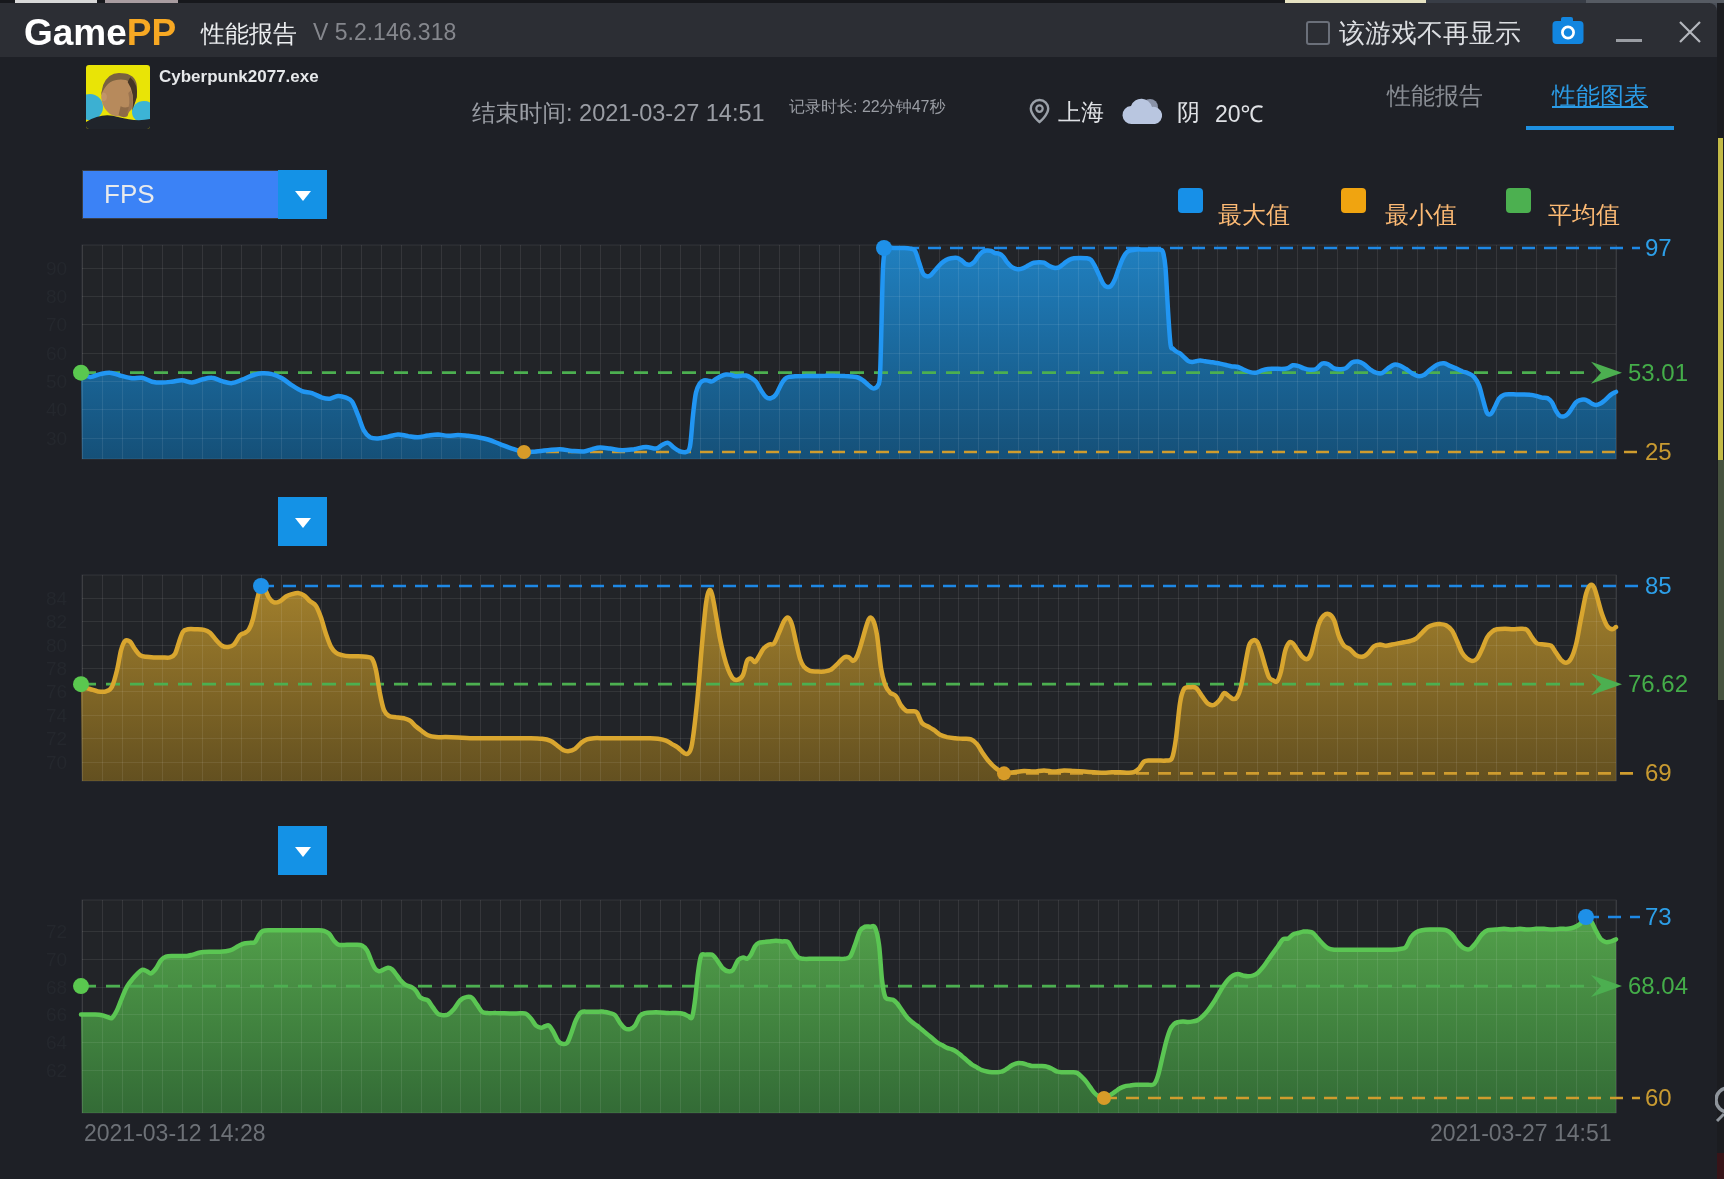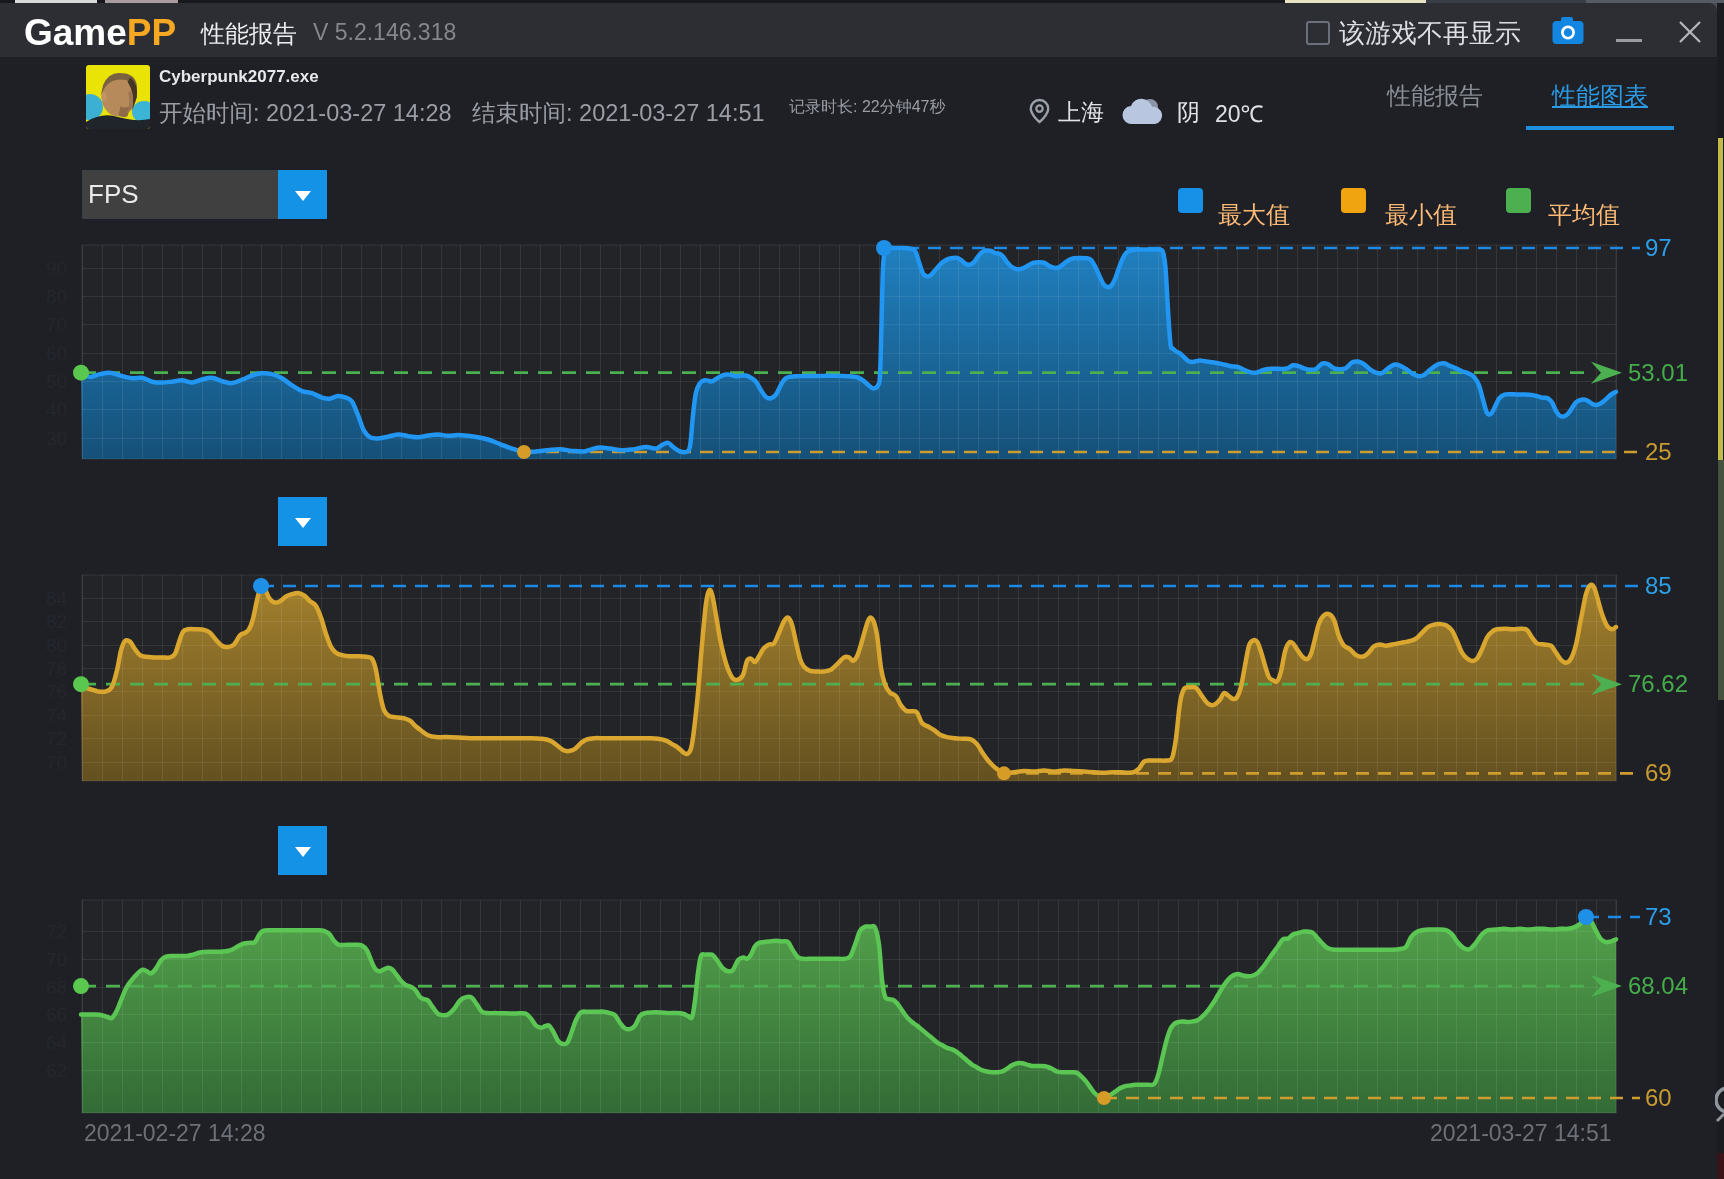--- a/index.html
+++ b/index.html
@@ -24,22 +24,22 @@
 #pname { left:159px; top:67px; font-size:17px; color:#e6e8ea; font-weight:700; }
 .meta { top:97px; font-size:23.5px; color:#9a9da4; }
 .metaw { top:97px; font-size:23px; color:#dfe1e5; }
 #tab1 { left:1387px; top:80px; font-size:24px; color:#8a8e95; }
 #tab2 { left:1552px; top:80px; font-size:24px; color:#2b9be6;text-decoration:underline; }
 #tabline { left:1526px; top:126px; width:148px; height:4px; background:#1e90e0; }
 
 .lgsq { top:188px; width:25px; height:25px; border-radius:4px; }
 .lgtx { top:199px; font-size:24px; color:#fdba74; }
 
-.dd { width:224px; height:49px; background:#404040; border:1px solid #3a3e46;
-  color:#e8eaec; font-size:26px; line-height:47px; padding-left:5px; }
+.dd { width:224px; height:49px; background:#3b82f6; border:1px solid #3a3e46;
+  color:#e8eaec; font-size:26px; line-height:47px; padding-left:21px; }
 .ddbtn { width:49px; height:49px; background:#1492e6; }
 .ddbtn:after { content:""; position:absolute; left:17px; top:21px;
   border-left:8px solid transparent; border-right:8px solid transparent; border-top:10px solid #fff; }
 .timelab { font-size:23px; color:#6d7177; }
 </style></head>
 <body>
 <div id="stage">
   <div class="abs" id="topstrip"></div>
   <div class="abs" style="left:15px;top:0;width:82px;height:3px;background:#d8d8d8"></div>
   <div class="abs" style="left:105px;top:0;width:73px;height:3px;background:#a89ca0"></div>
@@ -79,21 +79,20 @@
         <ellipse cx="33" cy="30" rx="17.5" ry="21.5" fill="#b78a5c"></ellipse>
         <path d="M33,8 Q20,8 16,22 L15,33 Q19,17 30,15 Q43,12 48,22 L50,33 Q52,15 44,10 Q39,7 33,8 Z" fill="#7a6240"></path>
         <path d="M42,11 Q51,17 51,30 L48,44 Q49,26 40,16 Z" fill="#453525"></path>
         <path d="M16,30 Q19,28 21,32 Q22,37 19,38 Q16,38 16,34 Z" fill="#c1946a"></path>
         <path d="M36,41 Q42,43 46,39 L44,50 Q39,53 35,50 Z" fill="#8e6a47"></path>
         <path d="M44,24 Q49,32 47,43 L43,48 Q46,37 42,27 Z" fill="#9b7450"></path>
       </g>
     </g>
   </svg>
   <div class="abs" id="pname">Cyberpunk2077.exe</div>
-  <div class="abs meta" style="left:159px">开始时间: 2021-03-27 14:28</div>
   <div class="abs meta" style="left:472px">结束时间: 2021-03-27 14:51</div>
   <div class="abs meta" style="left:789px;font-size:16px">记录时长: 22分钟47秒</div>
   <svg class="abs" style="left:1029px;top:98px" width="21" height="26" viewBox="0 0 21 26">
     <path d="M10.5,2 C5.5,2 1.8,6 1.8,10.6 C1.8,17 10.5,24 10.5,24 C10.5,24 19.2,17 19.2,10.6 C19.2,6 15.5,2 10.5,2 Z" fill="none" stroke="#9aa0a8" stroke-width="2.4"></path>
     <circle cx="10.5" cy="10.6" r="3.2" fill="none" stroke="#9aa0a8" stroke-width="2.2"></circle>
   </svg>
   <div class="abs metaw" style="left:1058px">上海</div>
   <svg class="abs" style="left:1120px;top:96px" width="44" height="30" viewBox="0 0 44 30">
     <circle cx="30" cy="11" r="8" fill="#8a93a8"></circle>
     <path d="M12,28 a9,9 0 0 1 -1,-18 a11,11 0 0 1 21,1 a8,8 0 0 1 3,17 Z" fill="#b9c6e0"></path>
@@ -194,21 +193,21 @@
 <path d="M82,986.0580799999999 H1592" stroke="#4caf50" stroke-width="2.8" stroke-dasharray="14 10" fill="none"></path>
 <path d="M1591,975.0580799999999 L1622,986.0580799999999 L1591,997.0580799999999 L1601,986.0580799999999 Z" fill="#4caf50"></path>
 <path d="M81.0,1014.5 C82.2,1014.5 85.7,1014.5 88.0,1014.5 C90.3,1014.5 92.7,1014.3 95.0,1014.5 C97.3,1014.6 99.8,1014.7 102.0,1015.2 C104.2,1015.6 106.3,1016.8 108.0,1017.2 C109.7,1017.7 110.5,1019.1 112.0,1017.9 C113.5,1016.8 115.3,1013.6 117.0,1010.3 C118.7,1006.9 120.3,1001.7 122.0,997.8 C123.7,993.8 125.3,989.6 127.0,986.6 C128.7,983.6 130.3,981.7 132.0,979.7 C133.7,977.6 135.3,975.7 137.0,974.1 C138.7,972.5 140.3,970.4 142.0,969.9 C143.7,969.4 145.5,970.7 147.0,971.3 C148.5,971.9 149.5,973.9 151.0,973.4 C152.5,972.9 154.3,970.7 156.0,968.5 C157.7,966.3 159.3,962.1 161.0,960.2 C162.7,958.2 164.0,957.4 166.0,956.7 C168.0,956.0 170.7,956.1 173.0,956.0 C175.3,955.9 177.7,956.0 180.0,956.0 C182.3,956.0 184.8,956.2 187.0,956.0 C189.2,955.8 190.8,955.2 193.0,954.6 C195.2,954.0 197.2,953.0 200.0,952.5 C202.8,952.0 206.7,951.9 210.0,951.8 C213.3,951.7 216.7,952.0 220.0,951.8 C223.3,951.6 227.0,951.3 230.0,950.4 C233.0,949.5 235.7,947.4 238.0,946.2 C240.3,945.1 242.0,944.0 244.0,943.5 C246.0,942.9 248.2,943.0 250.0,942.8 C251.8,942.5 253.5,943.3 255.0,942.1 C256.5,940.8 257.7,937.0 259.0,935.1 C260.3,933.2 261.2,931.7 263.0,930.9 C264.8,930.1 267.2,930.3 270.0,930.2 C272.8,930.1 276.7,930.2 280.0,930.2 C283.3,930.2 286.7,930.2 290.0,930.2 C293.3,930.2 296.7,930.2 300.0,930.2 C303.3,930.2 307.0,930.2 310.0,930.2 C313.0,930.2 315.7,930.1 318.0,930.2 C320.3,930.3 322.2,930.3 324.0,930.9 C325.8,931.5 327.3,932.1 329.0,933.7 C330.7,935.3 332.3,938.8 334.0,940.7 C335.7,942.5 336.8,944.1 339.0,944.8 C341.2,945.5 344.3,944.8 347.0,944.8 C349.7,944.8 352.5,944.7 355.0,944.8 C357.5,945.0 360.0,944.6 362.0,945.5 C364.0,946.5 365.5,948.0 367.0,950.4 C368.5,952.9 369.7,957.1 371.0,960.2 C372.3,963.2 373.7,966.7 375.0,968.5 C376.3,970.4 377.7,971.1 379.0,971.3 C380.3,971.5 381.5,970.5 383.0,969.9 C384.5,969.3 386.5,967.9 388.0,967.8 C389.5,967.7 390.7,968.2 392.0,969.2 C393.3,970.3 394.7,972.3 396.0,974.1 C397.3,975.8 398.7,978.0 400.0,979.7 C401.3,981.3 402.7,982.8 404.0,983.8 C405.3,984.9 406.7,985.3 408.0,985.9 C409.3,986.5 410.7,986.5 412.0,987.3 C413.3,988.1 414.7,989.2 416.0,990.8 C417.3,992.4 418.7,995.7 420.0,997.1 C421.3,998.4 422.7,998.6 424.0,999.1 C425.3,999.7 426.5,999.1 428.0,1000.5 C429.5,1001.9 431.3,1005.3 433.0,1007.5 C434.7,1009.7 436.3,1012.5 438.0,1013.8 C439.7,1015.0 441.3,1015.0 443.0,1015.2 C444.7,1015.3 446.2,1015.5 448.0,1014.5 C449.8,1013.4 452.0,1011.2 454.0,1008.9 C456.0,1006.6 458.0,1002.5 460.0,1000.5 C462.0,998.6 464.0,997.5 466.0,997.1 C468.0,996.6 470.2,996.5 472.0,997.8 C473.8,999.0 475.3,1002.4 477.0,1004.7 C478.7,1007.0 480.2,1010.3 482.0,1011.7 C483.8,1013.1 485.7,1012.8 488.0,1013.1 C490.3,1013.3 493.3,1013.0 496.0,1013.1 C498.7,1013.1 501.3,1013.3 504.0,1013.3 C506.7,1013.4 509.3,1013.5 512.0,1013.5 C514.7,1013.5 517.7,1013.3 520.0,1013.3 C522.3,1013.4 524.2,1012.9 526.0,1013.8 C527.8,1014.6 529.3,1016.7 531.0,1018.6 C532.7,1020.6 534.3,1024.1 536.0,1025.6 C537.7,1027.1 539.5,1027.6 541.0,1027.7 C542.5,1027.8 543.7,1026.6 545.0,1026.3 C546.3,1025.9 547.7,1024.8 549.0,1025.6 C550.3,1026.4 551.5,1028.6 553.0,1031.2 C554.5,1033.7 556.5,1038.8 558.0,1040.9 C559.5,1043.0 560.5,1043.4 562.0,1043.7 C563.5,1044.0 565.5,1044.6 567.0,1043.0 C568.5,1041.4 569.5,1037.8 571.0,1034.0 C572.5,1030.1 574.3,1023.6 576.0,1020.0 C577.7,1016.4 579.0,1013.8 581.0,1012.4 C583.0,1011.0 585.5,1011.8 588.0,1011.7 C590.5,1011.6 593.3,1011.7 596.0,1011.7 C598.7,1011.7 601.7,1011.4 604.0,1011.7 C606.3,1011.9 608.2,1012.5 610.0,1013.1 C611.8,1013.6 613.3,1013.5 615.0,1015.2 C616.7,1016.8 618.3,1020.6 620.0,1022.8 C621.7,1025.0 623.3,1027.3 625.0,1028.4 C626.7,1029.4 628.3,1029.5 630.0,1029.1 C631.7,1028.6 633.3,1027.8 635.0,1025.6 C636.7,1023.4 638.3,1017.9 640.0,1015.9 C641.7,1013.8 643.0,1013.6 645.0,1013.1 C647.0,1012.5 649.5,1012.5 652.0,1012.4 C654.5,1012.3 657.3,1012.3 660.0,1012.4 C662.7,1012.5 665.3,1013.0 668.0,1013.1 C670.7,1013.2 673.5,1013.0 676.0,1013.1 C678.5,1013.2 681.0,1013.3 683.0,1013.8 C685.0,1014.2 686.5,1015.3 688.0,1015.9 C689.5,1016.4 690.8,1019.8 692.0,1017.2 C693.2,1014.7 694.0,1008.0 695.0,1000.5 C696.0,993.1 697.0,980.1 698.0,972.7 C699.0,965.3 699.8,959.0 701.0,956.0 C702.2,953.0 703.7,954.8 705.0,954.6 C706.3,954.4 707.7,954.5 709.0,954.6 C710.3,954.7 711.5,954.1 713.0,955.3 C714.5,956.4 716.3,959.3 718.0,961.6 C719.7,963.8 721.3,966.9 723.0,968.5 C724.7,970.1 726.3,971.1 728.0,971.3 C729.7,971.5 731.3,971.8 733.0,969.9 C734.7,968.1 736.3,962.2 738.0,960.2 C739.7,958.1 741.5,957.6 743.0,957.4 C744.5,957.1 745.7,959.2 747.0,958.8 C748.3,958.3 749.7,956.7 751.0,954.6 C752.3,952.5 753.7,948.2 755.0,946.2 C756.3,944.3 757.5,943.5 759.0,942.8 C760.5,942.1 762.2,942.3 764.0,942.1 C765.8,941.8 768.0,941.6 770.0,941.4 C772.0,941.1 774.0,940.7 776.0,940.7 C778.0,940.7 780.0,941.1 782.0,941.4 C784.0,941.6 786.2,940.6 788.0,942.1 C789.8,943.6 791.3,947.9 793.0,950.4 C794.7,953.0 796.2,956.0 798.0,957.4 C799.8,958.8 801.7,958.5 804.0,958.8 C806.3,959.0 809.3,958.8 812.0,958.8 C814.7,958.8 817.3,958.8 820.0,958.8 C822.7,958.8 825.3,958.8 828.0,958.8 C830.7,958.8 833.3,958.8 836.0,958.8 C838.7,958.8 841.7,959.1 844.0,958.8 C846.3,958.4 848.2,959.0 850.0,956.7 C851.8,954.4 853.3,949.1 855.0,944.8 C856.7,940.6 858.3,933.9 860.0,930.9 C861.7,927.9 863.3,927.4 865.0,926.7 C866.7,926.0 868.3,926.6 870.0,926.7 C871.7,926.9 873.5,924.4 875.0,927.4 C876.5,930.5 877.8,936.1 879.0,944.8 C880.2,953.5 881.0,971.1 882.0,979.7 C883.0,988.2 883.8,993.1 885.0,996.4 C886.2,999.6 887.7,998.6 889.0,999.1 C890.3,999.7 891.7,999.1 893.0,999.8 C894.3,1000.5 895.5,1001.6 897.0,1003.3 C898.5,1005.1 900.3,1008.0 902.0,1010.3 C903.7,1012.6 905.3,1015.3 907.0,1017.2 C908.7,1019.2 910.3,1020.7 912.0,1022.1 C913.7,1023.5 915.3,1024.3 917.0,1025.6 C918.7,1026.9 920.3,1028.4 922.0,1029.8 C923.7,1031.2 925.3,1032.6 927.0,1034.0 C928.7,1035.3 930.3,1036.7 932.0,1038.1 C933.7,1039.5 935.3,1041.1 937.0,1042.3 C938.7,1043.5 940.3,1044.2 942.0,1045.1 C943.7,1046.0 945.3,1047.2 947.0,1047.9 C948.7,1048.6 950.3,1048.6 952.0,1049.3 C953.7,1050.0 955.3,1050.9 957.0,1052.1 C958.7,1053.2 960.3,1054.8 962.0,1056.2 C963.7,1057.6 965.3,1059.0 967.0,1060.4 C968.7,1061.8 970.3,1063.4 972.0,1064.6 C973.7,1065.7 975.3,1066.4 977.0,1067.4 C978.7,1068.3 980.3,1069.5 982.0,1070.2 C983.7,1070.8 985.3,1071.2 987.0,1071.5 C988.7,1071.9 990.3,1072.1 992.0,1072.2 C993.7,1072.4 995.3,1072.4 997.0,1072.2 C998.7,1072.1 1000.3,1072.1 1002.0,1071.5 C1003.7,1071.0 1005.3,1069.8 1007.0,1068.8 C1008.7,1067.7 1010.3,1066.2 1012.0,1065.3 C1013.7,1064.4 1015.3,1063.5 1017.0,1063.2 C1018.7,1062.8 1020.3,1063.0 1022.0,1063.2 C1023.7,1063.4 1025.3,1064.1 1027.0,1064.6 C1028.7,1065.0 1030.3,1065.7 1032.0,1066.0 C1033.7,1066.2 1035.3,1066.0 1037.0,1066.0 C1038.7,1066.0 1040.3,1065.9 1042.0,1066.0 C1043.7,1066.1 1045.3,1066.2 1047.0,1066.7 C1048.7,1067.1 1050.3,1067.9 1052.0,1068.8 C1053.7,1069.6 1055.3,1071.0 1057.0,1071.5 C1058.7,1072.1 1060.3,1072.1 1062.0,1072.2 C1063.7,1072.4 1065.3,1072.2 1067.0,1072.2 C1068.7,1072.2 1070.3,1072.1 1072.0,1072.2 C1073.7,1072.4 1075.3,1072.1 1077.0,1072.9 C1078.7,1073.7 1080.5,1075.7 1082.0,1077.1 C1083.5,1078.5 1084.7,1079.7 1086.0,1081.3 C1087.3,1082.9 1088.7,1085.0 1090.0,1086.9 C1091.3,1088.7 1092.7,1090.9 1094.0,1092.4 C1095.3,1093.9 1096.8,1095.1 1098.0,1095.9 C1099.2,1096.7 1100.0,1097.0 1101.0,1097.3 C1102.0,1097.7 1102.8,1098.1 1104.0,1098.0 C1105.2,1097.9 1106.7,1097.3 1108.0,1096.6 C1109.3,1095.9 1110.7,1094.8 1112.0,1093.8 C1113.3,1092.9 1114.7,1092.0 1116.0,1091.0 C1117.3,1090.1 1118.5,1089.1 1120.0,1088.3 C1121.5,1087.4 1123.3,1086.6 1125.0,1086.2 C1126.7,1085.7 1128.2,1085.7 1130.0,1085.5 C1131.8,1085.2 1134.0,1084.9 1136.0,1084.8 C1138.0,1084.7 1140.0,1084.8 1142.0,1084.8 C1144.0,1084.8 1146.0,1084.9 1148.0,1084.8 C1150.0,1084.7 1152.3,1085.6 1154.0,1084.1 C1155.7,1082.6 1156.7,1079.9 1158.0,1075.7 C1159.3,1071.5 1160.7,1064.6 1162.0,1059.0 C1163.3,1053.4 1164.7,1047.2 1166.0,1042.3 C1167.3,1037.4 1168.7,1032.8 1170.0,1029.8 C1171.3,1026.8 1172.7,1025.5 1174.0,1024.2 C1175.3,1022.9 1176.5,1022.6 1178.0,1022.1 C1179.5,1021.7 1181.3,1021.4 1183.0,1021.4 C1184.7,1021.4 1186.3,1022.1 1188.0,1022.1 C1189.7,1022.1 1191.3,1021.8 1193.0,1021.4 C1194.7,1021.1 1196.3,1021.0 1198.0,1020.0 C1199.7,1019.1 1201.3,1017.5 1203.0,1015.9 C1204.7,1014.2 1206.3,1012.4 1208.0,1010.3 C1209.7,1008.2 1211.3,1005.9 1213.0,1003.3 C1214.7,1000.8 1216.3,997.8 1218.0,995.0 C1219.7,992.2 1221.3,989.2 1223.0,986.6 C1224.7,984.1 1226.3,981.5 1228.0,979.7 C1229.7,977.8 1231.3,976.4 1233.0,975.5 C1234.7,974.5 1236.3,974.1 1238.0,974.1 C1239.7,974.1 1241.3,975.1 1243.0,975.5 C1244.7,975.8 1246.3,976.2 1248.0,976.2 C1249.7,976.2 1251.3,976.1 1253.0,975.5 C1254.7,974.9 1256.3,974.1 1258.0,972.7 C1259.7,971.3 1261.3,969.2 1263.0,967.1 C1264.7,965.0 1266.3,962.5 1268.0,960.2 C1269.7,957.8 1271.3,955.5 1273.0,953.2 C1274.7,950.9 1276.3,948.6 1278.0,946.2 C1279.7,943.9 1281.3,940.6 1283.0,939.3 C1284.7,938.0 1286.3,939.4 1288.0,938.6 C1289.7,937.8 1291.3,935.3 1293.0,934.4 C1294.7,933.5 1296.3,933.5 1298.0,933.0 C1299.7,932.5 1301.3,931.9 1303.0,931.6 C1304.7,931.4 1306.3,931.4 1308.0,931.6 C1309.7,931.9 1311.3,931.9 1313.0,933.0 C1314.7,934.2 1316.3,936.7 1318.0,938.6 C1319.7,940.4 1321.3,942.5 1323.0,944.1 C1324.7,945.8 1326.2,947.4 1328.0,948.3 C1329.8,949.3 1331.7,949.5 1334.0,949.7 C1336.3,950.0 1339.0,949.7 1342.0,949.7 C1345.0,949.7 1348.7,949.7 1352.0,949.7 C1355.3,949.7 1358.7,949.7 1362.0,949.7 C1365.3,949.7 1368.7,949.7 1372.0,949.7 C1375.3,949.7 1378.7,949.7 1382.0,949.7 C1385.3,949.7 1389.0,949.8 1392.0,949.7 C1395.0,949.6 1397.7,949.5 1400.0,949.0 C1402.3,948.6 1404.2,948.9 1406.0,946.9 C1407.8,945.0 1409.3,939.6 1411.0,937.2 C1412.7,934.8 1414.2,933.5 1416.0,932.3 C1417.8,931.2 1419.7,930.7 1422.0,930.2 C1424.3,929.8 1427.3,929.6 1430.0,929.5 C1432.7,929.4 1435.3,929.4 1438.0,929.5 C1440.7,929.6 1443.7,929.4 1446.0,930.2 C1448.3,931.0 1450.0,932.3 1452.0,934.4 C1454.0,936.5 1456.0,940.4 1458.0,942.8 C1460.0,945.1 1462.0,947.3 1464.0,948.3 C1466.0,949.4 1468.0,950.0 1470.0,949.0 C1472.0,948.1 1474.0,945.2 1476.0,942.8 C1478.0,940.3 1480.0,936.5 1482.0,934.4 C1484.0,932.3 1485.7,931.0 1488.0,930.2 C1490.3,929.4 1493.3,929.8 1496.0,929.5 C1498.7,929.3 1501.3,928.8 1504.0,928.8 C1506.7,928.8 1509.3,929.5 1512.0,929.5 C1514.7,929.5 1517.3,928.8 1520.0,928.8 C1522.7,928.8 1525.3,929.5 1528.0,929.5 C1530.7,929.5 1533.3,929.0 1536.0,928.8 C1538.7,928.7 1541.3,928.7 1544.0,928.8 C1546.7,929.0 1549.3,929.5 1552.0,929.5 C1554.7,929.5 1557.3,929.0 1560.0,928.8 C1562.7,928.7 1565.7,929.1 1568.0,928.8 C1570.3,928.6 1572.0,928.3 1574.0,927.4 C1576.0,926.6 1578.0,925.7 1580.0,924.0 C1582.0,922.2 1584.2,917.5 1586.0,917.0 C1587.8,916.5 1589.3,918.9 1591.0,921.2 C1592.7,923.5 1594.3,927.9 1596.0,930.9 C1597.7,933.9 1599.3,937.4 1601.0,939.3 C1602.7,941.1 1604.3,941.7 1606.0,942.1 C1607.7,942.4 1609.3,941.8 1611.0,941.4 C1612.7,940.9 1615.2,939.6 1616.0,939.3" fill="none" stroke="#5bc653" stroke-width="4.5" stroke-linejoin="round" stroke-linecap="round"></path>
 <circle cx="81" cy="986.0580799999999" r="8" fill="#5ac84f"></circle>
 <circle cx="1586" cy="917" r="8" fill="#1e90e8"></circle>
 <circle cx="1104" cy="1097.999" r="7" fill="#d79b28"></circle>
 <text x="1645" y="925" font-size="24" fill="#2d9fe8">73</text>
 <text x="1628" y="994.0580799999999" font-size="24" fill="#44ad49">68.04</text>
 <text x="1645" y="1105.999" font-size="24" fill="#c89a31">60</text>
   </svg>
-  <div class="abs timelab" style="left:84px;top:1120px">2021-02-27 14:28</div>
+  <div class="abs timelab" style="left:84px;top:1120px">2021-03-12 14:28</div>
   <div class="abs timelab" style="left:1430px;top:1120px">2021-03-27 14:51</div>
 
   <div class="abs" style="left:1717px;top:3px;width:7px;height:1176px;background:#1b1c20"></div>
   <div class="abs" style="left:1718px;top:138px;width:5px;height:322px;background:#c3bb47"></div>
   <div class="abs" style="left:1718px;top:460px;width:6px;height:240px;background:#46523e"></div>
   <svg class="abs" style="left:1715px;top:1076px" width="9" height="50" viewBox="0 0 9 50">
       <circle cx="13" cy="24" r="12" fill="none" stroke="#8f959c" stroke-width="3.5"></circle>
       <path d="M2,45 L9,38" stroke="#8f959c" stroke-width="3"></path>
     </svg>
   <div class="abs" style="left:1717px;top:1153px;width:7px;height:26px;background:#381418"></div>

